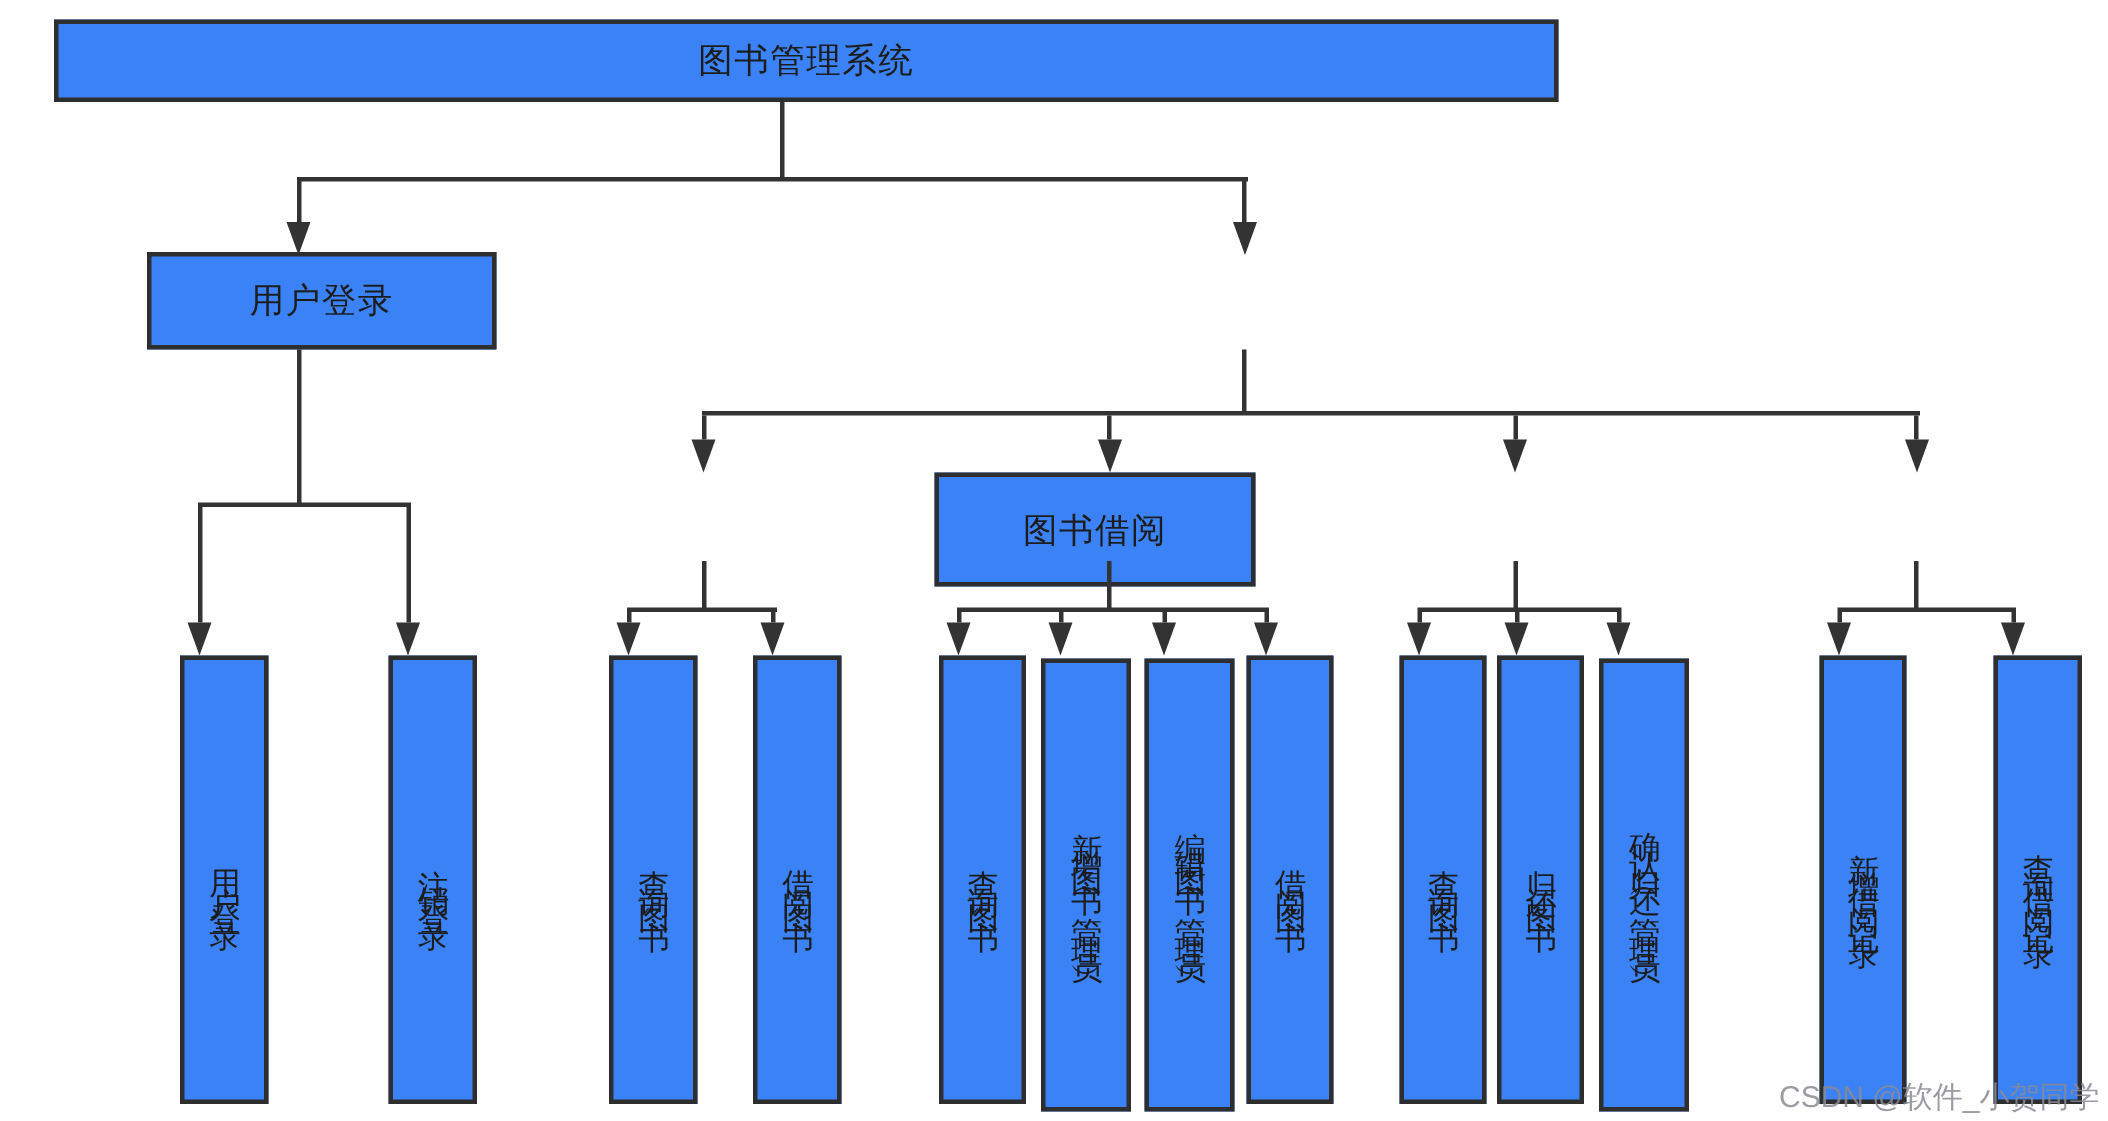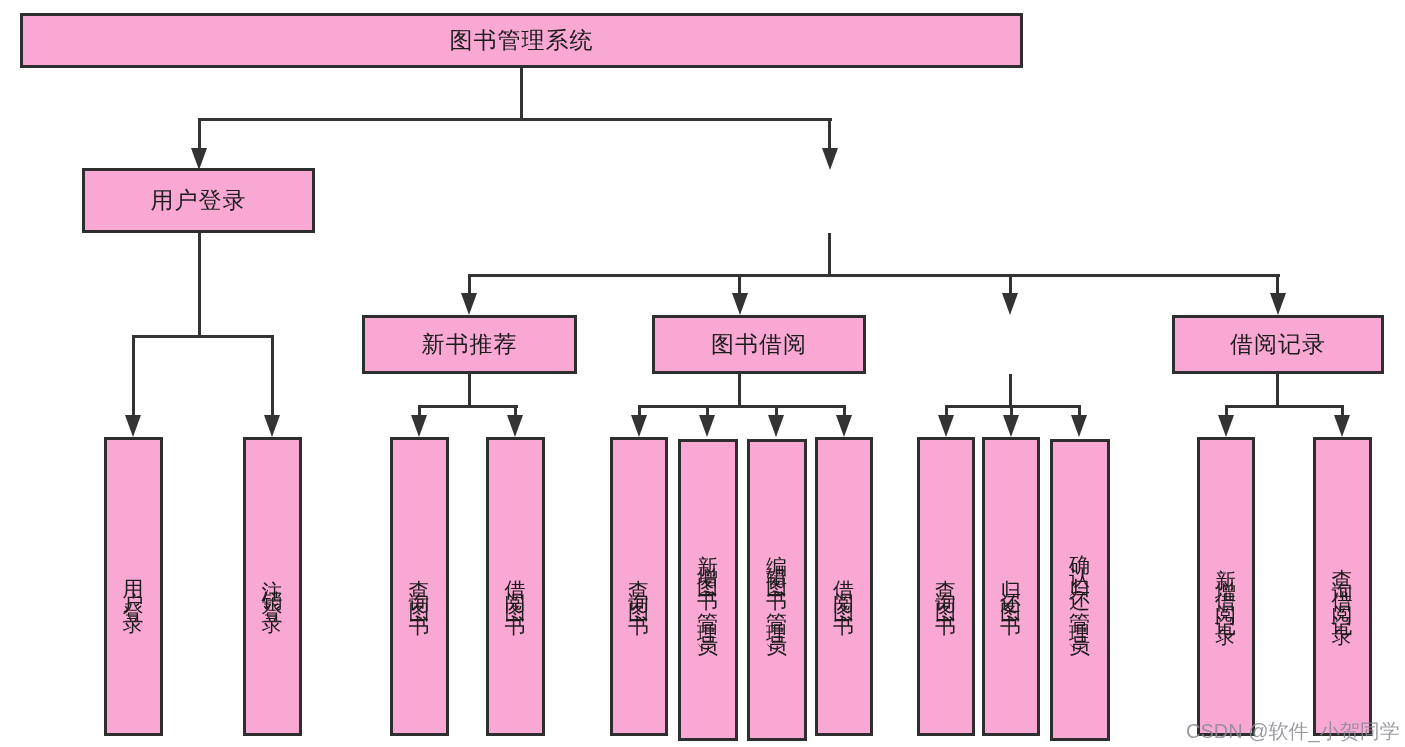--- a/index.html
+++ b/index.html
@@ -10,24 +10,25 @@
     position: relative;
     overflow: hidden;
   }
   .canvas { position: absolute; left: 0; top: 0; width: 1405px; height: 747px; }
 
   
   .box {
     position: absolute;
     box-sizing: border-box;
     border: 3px solid #2e2e2e;
-    background: #f9a8d4;
+    background: #3b82f6;
     display: flex;
     align-items: center;
     justify-content: center;
+    margin-left: 16px;
   }
   .box .lbl {
     color: #1c1c1c;
     font-size: 23px;
     letter-spacing: 1px;
     white-space: nowrap;
   }
   .leaf .lbl {
     writing-mode: vertical-rl;
     text-orientation: mixed;
@@ -87,28 +88,22 @@
   <div class="hl" style="left:468px;top:274px;width:812px"></div>
   <div class="vl" style="left:468px;top:277px;height:16px"></div>
   <div class="ar" style="left:461px;top:293px"></div>
   <div class="vl" style="left:738px;top:277px;height:16px"></div>
   <div class="ar" style="left:732px;top:293px"></div>
   <div class="vl" style="left:1009px;top:277px;height:16px"></div>
   <div class="ar" style="left:1002px;top:293px"></div>
   <div class="vl" style="left:1276px;top:277px;height:16px"></div>
   <div class="ar" style="left:1270px;top:293px"></div>
 
-  <div class="box" style="left:362px;top:315px;width:215px;height:59px">
-    <span class="lbl">新书推荐</span>
-  </div>
-  <div class="box" style="left:652px;top:315px;width:214px;height:59px">
+  <div class="box" style="left:607px;top:315px;width:214px;height:76px">
     <span class="lbl">图书借阅</span>
-  </div>
-  <div class="box" style="left:1172px;top:315px;width:212px;height:59px">
-    <span class="lbl">借阅记录</span>
   </div>
 
   <div class="vl" style="left:468px;top:374px;height:33px"></div>
   <div class="hl" style="left:418px;top:405px;width:100px"></div>
   <div class="vl" style="left:418px;top:408px;height:7px"></div>
   <div class="ar" style="left:411px;top:415px"></div>
   <div class="vl" style="left:514px;top:408px;height:7px"></div>
   <div class="ar" style="left:507px;top:415px"></div>
 
   <div class="vl" style="left:738px;top:374px;height:33px"></div>

